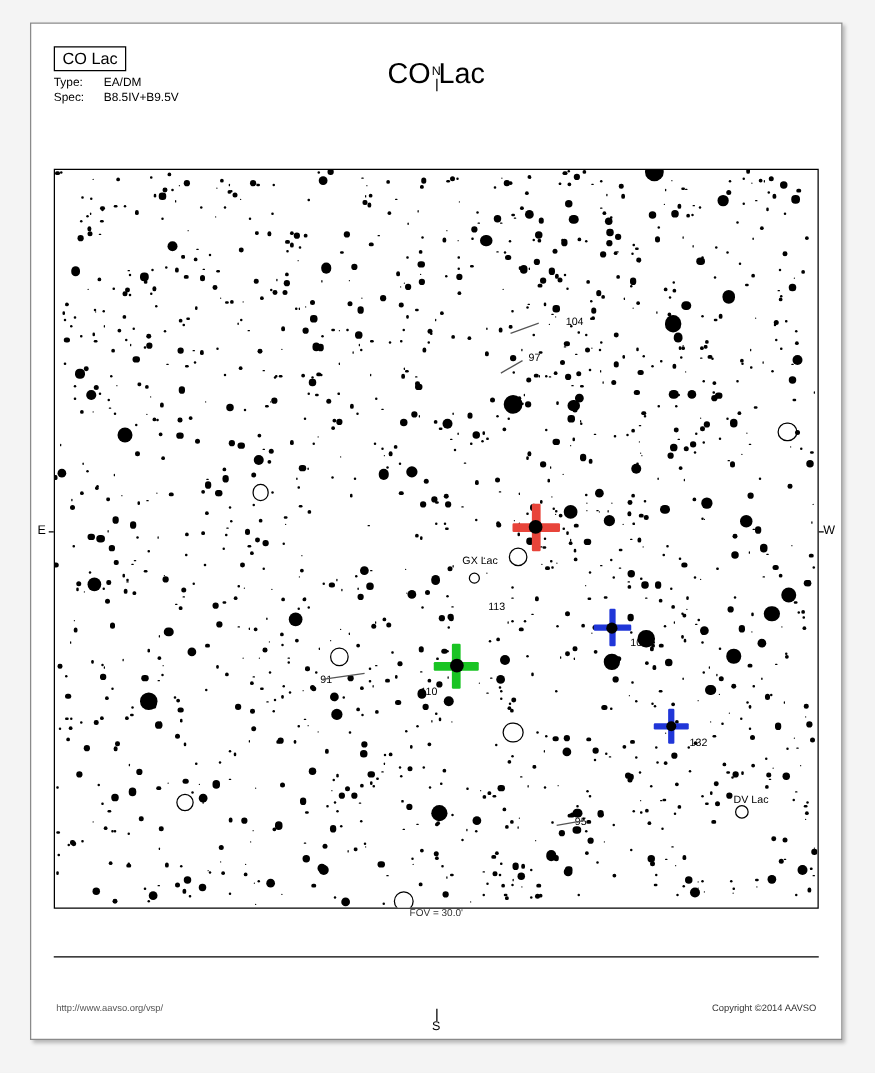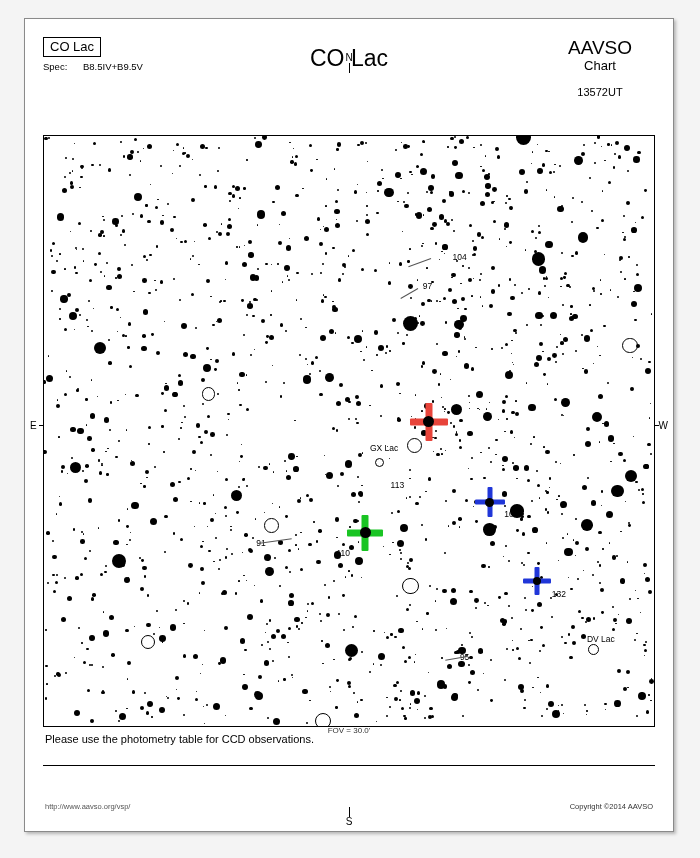--- a/index.html
+++ b/index.html
@@ -214,34 +214,32 @@
 <body>
 
 <div id="page">
   <div class="sheet">
 
     <div class="header">
       <div class="hdr-left">
         <div class="star-name-box">CO Lac</div>
         <div class="info-table">
           <div class="info-row">
+            <span class="info-key">Type:</span><span>EA/DM</span>
+          </div>
+          <div class="info-row">
             <span class="info-key">Spec:</span><span>B8.5IV+B9.5V</span>
           </div>
         </div>
       </div>
 
       <div class="hdr-center">
         <div class="chart-title">CO Lac</div>
       </div>
 
-      <div class="hdr-right">
-        <div class="brand">AAVSO</div>
-        <div class="brand-sub">Chart</div>
-        <div class="chart-id">13572UT</div>
-      </div>
     </div>
 
     <div class="card card-n">N</div>
     <div class="tick tick-n"></div>
     <div class="card card-s">S</div>
     <div class="tick tick-s"></div>
     <div class="card card-e">E</div>
     <div class="tick tick-e"></div>
     <div class="card card-w">W</div>
     <div class="tick tick-w"></div>
@@ -1783,18 +1781,17 @@
           <div class="star ring" style="width: 9px; height: 9px; left: 331.1px; top: 322.4px;"></div>
           <div class="star ring" style="width: 11px; height: 11px; left: 543.5px; top: 507.8px;"></div>
           <div class="leader" style="left: 214px; top: 406.9px; width: 34px; transform: rotate(-8deg);"></div>
           <div class="leader" style="left: 387.3px; top: 121.7px; width: 24px; transform: rotate(160deg);"></div>
           <div class="leader" style="left: 373.9px; top: 151.7px; width: 20px; transform: rotate(150deg);"></div>
           <div class="leader" style="left: 422.6px; top: 519.8px; width: 22px; transform: rotate(170deg);"></div>
         </div>
     </div>
 
     <div class="fov">FOV = 30.0'</div>
-    <div class="note">Please use the photometry table for CCD observations.</div>
     <div class="hline"></div>
     <div class="footer-left">http://www.aavso.org/vsp/</div>
     <div class="footer-right">Copyright ©2014 AAVSO</div>
   </div>
 </div>
 
 </body></html>

